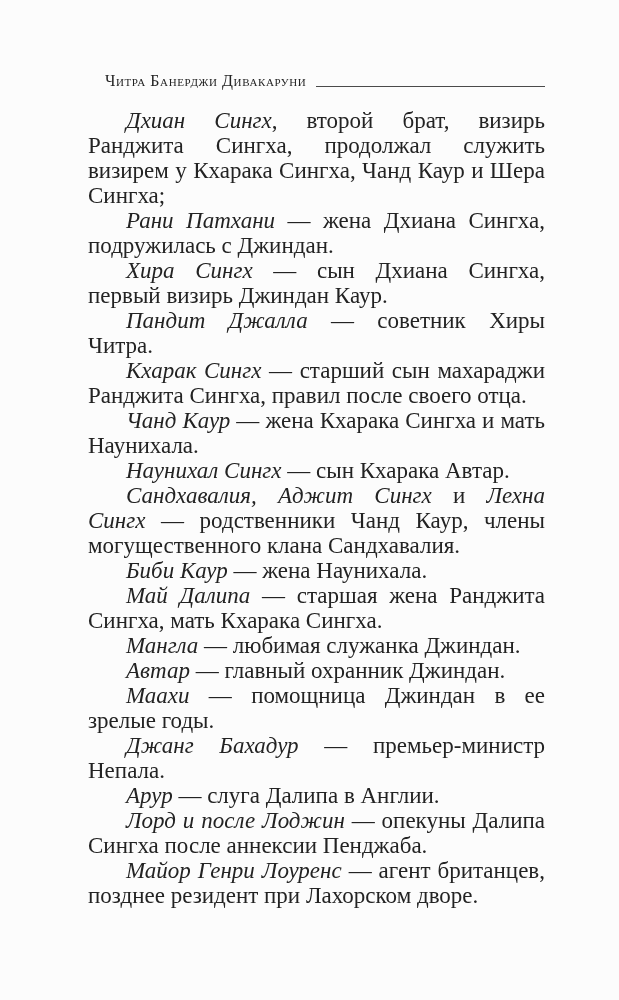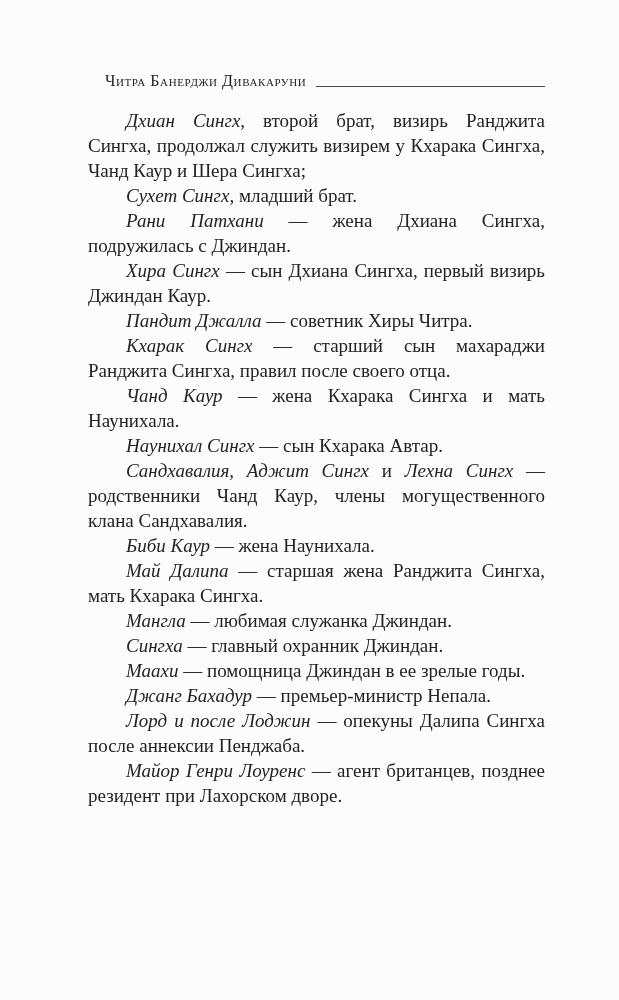--- a/index.html
+++ b/index.html
@@ -35,21 +35,21 @@
     flex: 1 1 auto;
     height: 0;
     border-bottom: 1.5px solid var(--rule, #4a4a4a);
     margin: 0 0 3px 10px;
   }
   .body-text {
     position: absolute;
     left: 88px;
     top: 108px;
     width: 457px;
-    font-size: 19px;
+    font-size: 23px;
     line-height: 25px;
     text-align: justify;
     hyphens: auto;
     -webkit-hyphens: auto;
   }
   .entry {
     margin: 0;
     padding: 0;
     text-indent: 38px;
   }
@@ -60,30 +60,30 @@
 </head>
 <body>
 
 <div class="page">
   <div class="running-head">
     <span class="author">Читра Банерджи Дивакаруни</span>
     <span class="rule"></span>
   </div>
   <div class="body-text">
       <p class="entry"><em>Дхиан Сингх</em><span>, второй брат, визирь Ранджита Сингха, продолжал служить визирем у Кхарака Сингха, Чанд Каур и Шера Сингха;</span></p>
-      <p class="entry"><em>Сухет Сингх</em><span>, младший брат.</span></p>
       <p class="entry"><em>Рани Патхани</em><span> — жена Дхиана Сингха, подружилась с Джиндан.</span></p>
       <p class="entry"><em>Хира Сингх</em><span> — сын Дхиана Сингха, первый визирь Джиндан Каур.</span></p>
       <p class="entry"><em>Пандит Джалла</em><span> — советник Хиры Читра.</span></p>
       <p class="entry"><em>Кхарак Сингх</em><span> — старший сын махараджи Ранджита Сингха, правил после своего отца.</span></p>
       <p class="entry"><em>Чанд Каур</em><span> — жена Кхарака Сингха и мать Наунихала.</span></p>
       <p class="entry"><em>Наунихал Сингх</em><span> — сын Кхарака Автар.</span></p>
       <p class="entry"><em>Сандхавалия, Аджит Сингх</em><span> и </span><em>Лехна Сингх</em><span> — родственники Чанд Каур, члены могущественного клана Сандхавалия.</span></p>
       <p class="entry"><em>Биби Каур</em><span> — жена Наунихала.</span></p>
       <p class="entry"><em>Май Далипа</em><span> — старшая жена Ранджита Сингха, мать Кхарака Сингха.</span></p>
       <p class="entry"><em>Мангла</em><span> — любимая служанка Джиндан.</span></p>
-      <p class="entry"><em>Сингха</em><span> — главный охранник Джиндан.</span></p>
+      <p class="entry"><em>Автар</em><span> — главный охранник Джиндан.</span></p>
       <p class="entry"><em>Маахи</em><span> — помощница Джиндан в ее зрелые годы.</span></p>
       <p class="entry"><em>Джанг Бахадур</em><span> — премьер-министр Непала.</span></p>
+      <p class="entry"><em>Арур</em><span> — слуга Далипа в Англии.</span></p>
       <p class="entry"><em>Лорд и после Лоджин</em><span> — опекуны Далипа Сингха после аннексии Пенджаба.</span></p>
       <p class="entry"><em>Майор Генри Лоуренс</em><span> — агент британцев, позднее резидент при Лахорском дворе.</span></p>
     </div>
 </div>
 
 </body></html>

